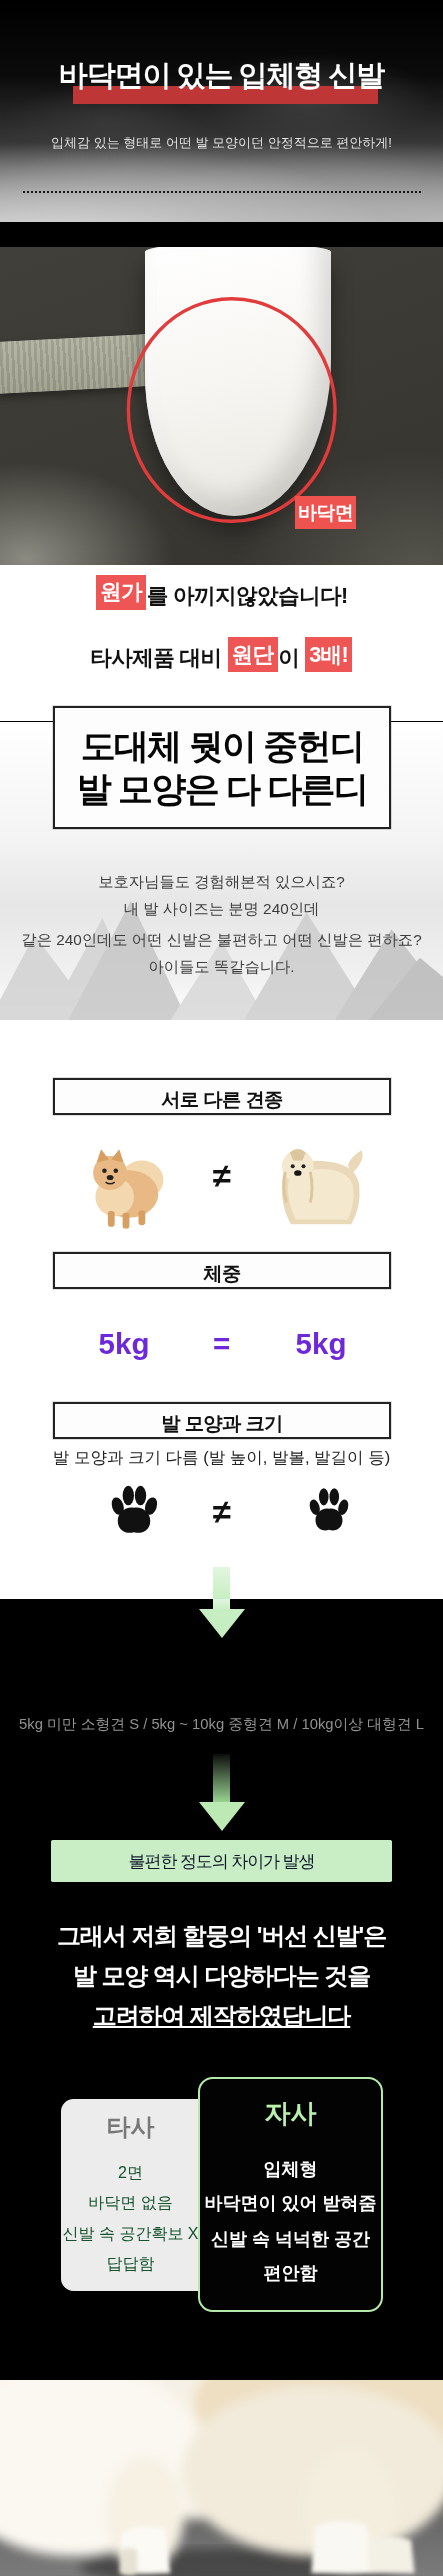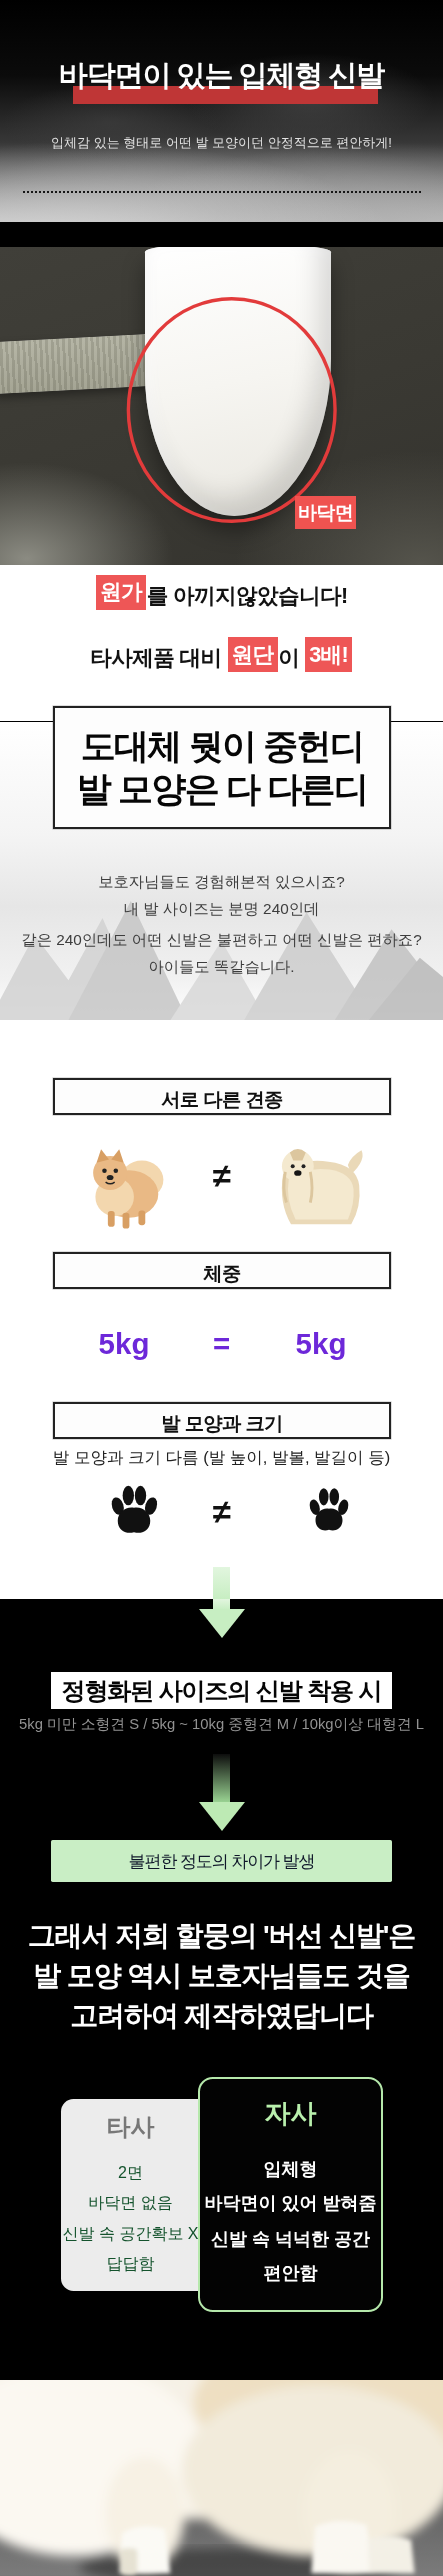--- a/index.html
+++ b/index.html
@@ -69,21 +69,21 @@
   .arrow-head{width:0;height:0;border-left:23px solid transparent;border-right:23px solid transparent;
     border-top:29.5px solid #c7eec2;}
 
   
   .black-sec{left:0;top:1599px;width:443px;height:781px;background:#000;}
   .whitebox{left:51px;top:1672px;width:341px;height:37px;background:#fff;z-index:3;}
   .whitebox .t{font-size:24px;font-weight:900;color:#050505;letter-spacing:-1.1px;}
   .sizeguide{left:0;top:1714px;width:443px;height:20.5px;color:#929292;font-size:14.8px;text-align:center;}
   .greenbox{left:51px;top:1840px;width:341px;height:42px;background:#c9eec5;border-radius:1.7px;}
   .greenbox .t{font-size:17px;font-weight:400;color:#0f172a;letter-spacing:-1.1px;}
-  .brand-line{left:0;width:443px;height:34px;color:#fff;font-size:28px;font-weight:900;letter-spacing:-1.1px;}
+  .brand-line{left:0;width:443px;height:34px;color:#fff;font-size:24px;font-weight:900;letter-spacing:-1.1px;}
 
   
   .card-others{left:61px;top:2099px;width:200px;height:192px;background:#ececec;border-radius:12.5px;z-index:1;}
   .card-others .inner{position:absolute;left:0;top:0;width:139px;height:100%;padding-left:16px;}
   .co-title{left:0;top:14.8px;width:139px;height:27px;color:#787878;font-size:24px;font-weight:800;}
   .co-item{left:0;width:139px;height:20.5px;color:#14532d;font-size:16px;}
   .card-ours{left:198px;top:2077px;width:181px;height:231px;background:#030303;
     border:2.3px solid #b5e8ab;border-radius:14.8px;z-index:2;}
   .cu-title{left:0;top:19.3px;width:181px;height:29.5px;color:#b9f0ad;font-size:26px;font-weight:800;}
   .cu-item{left:0;width:181px;height:23px;color:#fff;font-size:18px;font-weight:600;}
@@ -213,37 +213,34 @@
     </svg>
 
     <div class="abs arrow-stem" style="left:213px;top:547px;height:32px;"></div>
   </div>
 
   <div class="abs black-sec"></div>
 
   <div class="abs arrow-stem" style="left:213px;top:1599px;height:11.4px;z-index:2;"></div>
   <div class="abs arrow-head" style="left:199px;top:1609px;z-index:2;"></div>
 
-  <div class="abs ctr whitebox">
-    <span class="t">정형화된 사이즈의 신발 착용 시</span>
-  </div>
 
   <div class="abs ctr sizeguide">5kg 미만 소형견 S / 5kg ~ 10kg 중형견 M / 10kg이상 대형견 L</div>
 
   <div class="abs" style="left:213px;top:1754px;width:17px;height:49px;z-index:2;
        background:linear-gradient(#0d0d0d,#9cd694);"></div>
   <div class="abs arrow-head" style="left:199px;top:1802px;border-top-color:#bdeab4;z-index:2;"></div>
 
   <div class="abs ctr greenbox">
     <span class="t">불편한 정도의 차이가 발생</span>
   </div>
 
   <div class="abs ctr brand-line" style="top:1919px;">그래서 저희 할뭉의 '버선 신발'은</div>
-  <div class="abs ctr brand-line" style="top:1959px;">발 모양 역시 보호자님들도 것을</div>
-  <div class="abs ctr brand-line" style="top:1999px;">고려하여 제작하였답니다</div>
+  <div class="abs ctr brand-line" style="top:1959px;">발 모양 역시 다양하다는 것을</div>
+  <div class="abs ctr brand-line" style="top:1999px;text-decoration:underline;">고려하여 제작하였답니다</div>
 
   <div class="abs card-others">
     <div class="inner">
       <div class="abs ctr co-title">타사</div>
       <div class="abs ctr co-item" style="top:64px;">2면</div>
       <div class="abs ctr co-item" style="top:94px;">바닥면 없음</div>
       <div class="abs ctr co-item" style="top:125px;">신발 속 공간확보 X</div>
       <div class="abs ctr co-item" style="top:155px;">답답함</div>
     </div>
   </div>

